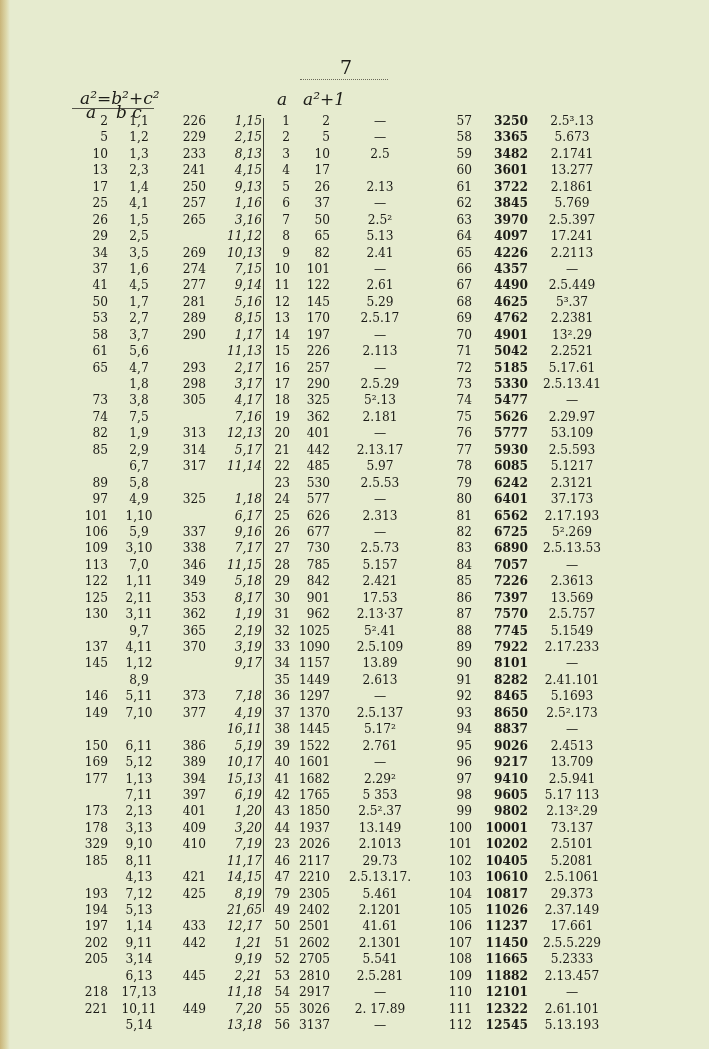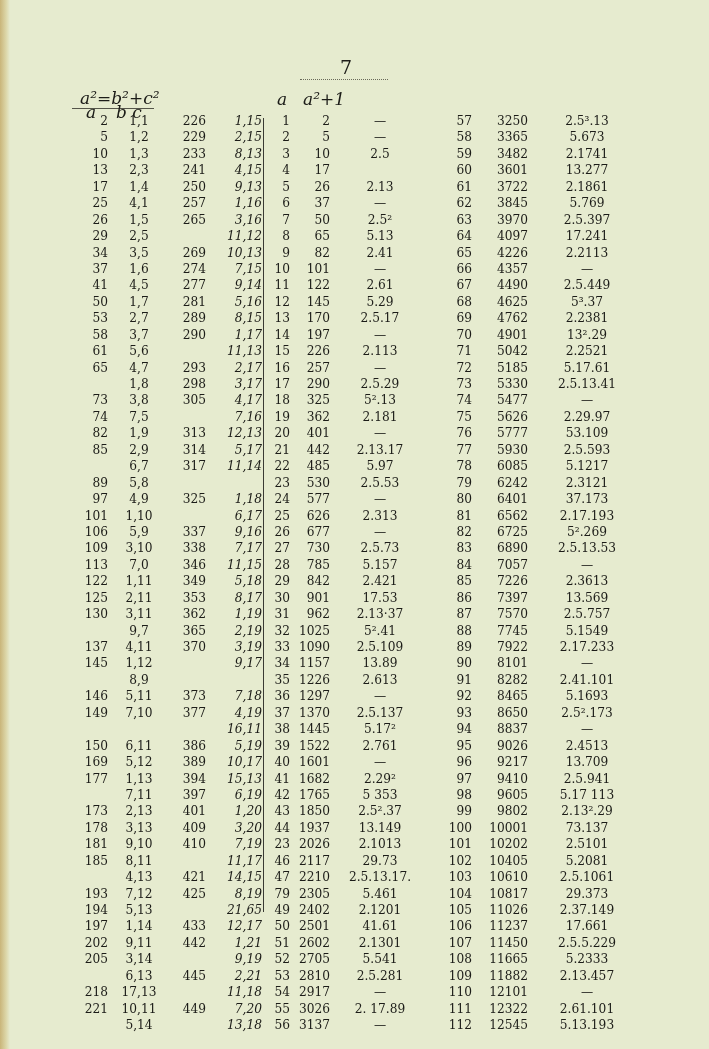--- a/index.html
+++ b/index.html
@@ -88,21 +88,21 @@
     <div></div>
     <div>146</div>
     <div>149</div>
     <div></div>
     <div>150</div>
     <div>169</div>
     <div>177</div>
     <div></div>
     <div>173</div>
     <div>178</div>
-    <div>181</div>
+    <div>329</div>
     <div>185</div>
     <div></div>
     <div>193</div>
     <div>194</div>
     <div>197</div>
     <div>202</div>
     <div>205</div>
     <div></div>
     <div>218</div>
     <div>221</div>
@@ -371,21 +371,21 @@
     <div>626</div>
     <div>677</div>
     <div>730</div>
     <div>785</div>
     <div>842</div>
     <div>901</div>
     <div>962</div>
     <div>1025</div>
     <div>1090</div>
     <div>1157</div>
-    <div>1226</div>
+    <div>1449</div>
     <div>1297</div>
     <div>1370</div>
     <div>1445</div>
     <div>1522</div>
     <div>1601</div>
     <div>1682</div>
     <div>1765</div>
     <div>1850</div>
     <div>1937</div>
     <div>2026</div>
@@ -511,21 +511,21 @@
     <div>104</div>
     <div>105</div>
     <div>106</div>
     <div>107</div>
     <div>108</div>
     <div>109</div>
     <div>110</div>
     <div>111</div>
     <div>112</div>
   </div>
-<div class="col r" style="left:480px;width:48px;" id="rb2">
+<div class="col r" style="left:480px;width:48px;font-weight:bold;" id="rb2">
     <div>3250</div>
     <div>3365</div>
     <div>3482</div>
     <div>3601</div>
     <div>3722</div>
     <div>3845</div>
     <div>3970</div>
     <div>4097</div>
     <div>4226</div>
     <div>4357</div>
@@ -569,21 +569,21 @@
     <div>10817</div>
     <div>11026</div>
     <div>11237</div>
     <div>11450</div>
     <div>11665</div>
     <div>11882</div>
     <div>12101</div>
     <div>12322</div>
     <div>12545</div>
   </div>
-<div class="col l" style="left:537px;width:100px;" id="rc2">
+<div class="col l" style="left:522px;width:100px;" id="rc2">
     <div>2.5³.13</div>
     <div>5.673</div>
     <div>2.1741</div>
     <div>13.277</div>
     <div>2.1861</div>
     <div>5.769</div>
     <div>2.5.397</div>
     <div>17.241</div>
     <div>2.2113</div>
     <div>—</div>

